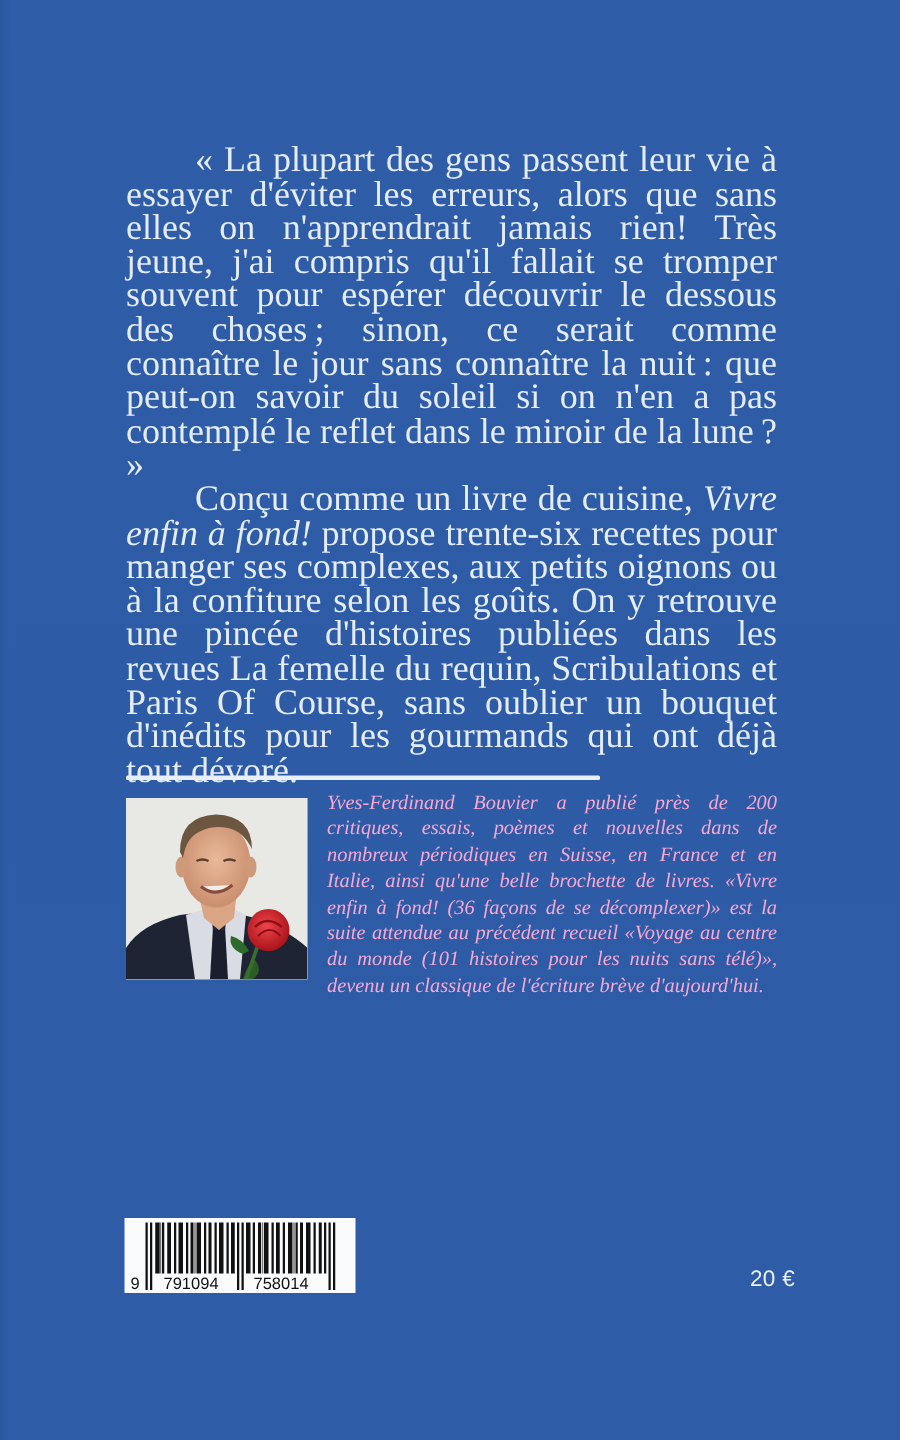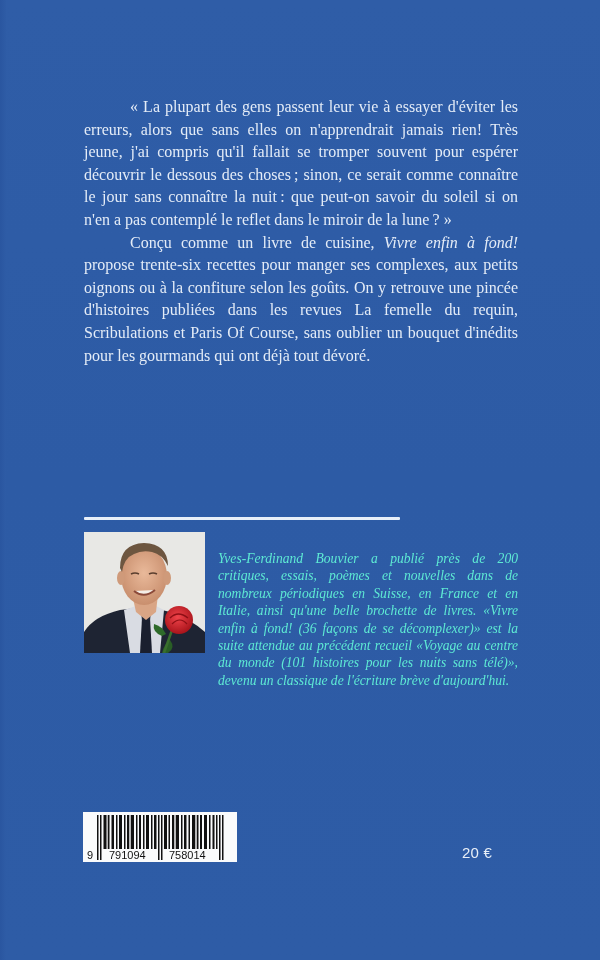--- a/index.html
+++ b/index.html
@@ -24,21 +24,21 @@
     position: absolute;
     left: 0; top: 0; bottom: 0;
     width: 6px;
     background: linear-gradient(90deg, #2A56A0 0%, #2E5CA6 100%);
   }
   .blurb {
     position: absolute;
     left: 84px;
     top: 96px;
     width: 434px;
-    font-size: 16px;
+    font-size: 24px;
     line-height: 22.6px;
     text-align: justify;
     text-justify: inter-word;
     hyphens: manual;
   }
   .blurb p {
     margin: 0;
     text-indent: 46px;
   }
   .blurb em {
@@ -63,37 +63,36 @@
   }
   .bio {
     position: absolute;
     left: 218px;
     top: 526px;
     width: 300px;
     font-size: 13.6px;
     line-height: 17.4px;
     font-style: italic;
     text-align: justify;
-    color: #5eead4;
-    margin-top: 24px;
+    color: #f9a8d4;
   }
   .bio p { margin: 0; }
   .barcode {
     position: absolute;
     left: 83px;
     top: 812px;
     width: 154px;
     height: 50px;
     background: #FAFBFC;
     box-sizing: border-box;
   }
   .barcode svg { display: block; }
   .price {
     position: absolute;
-    left: 462px;
+    left: 500px;
     top: 844px;
     font-family: "Liberation Sans", "DejaVu Sans", sans-serif;
     font-size: 15px;
     color: #E8EFF8;
     letter-spacing: 0.2px;
   }
 </style>
 </head>
 <body>
 

